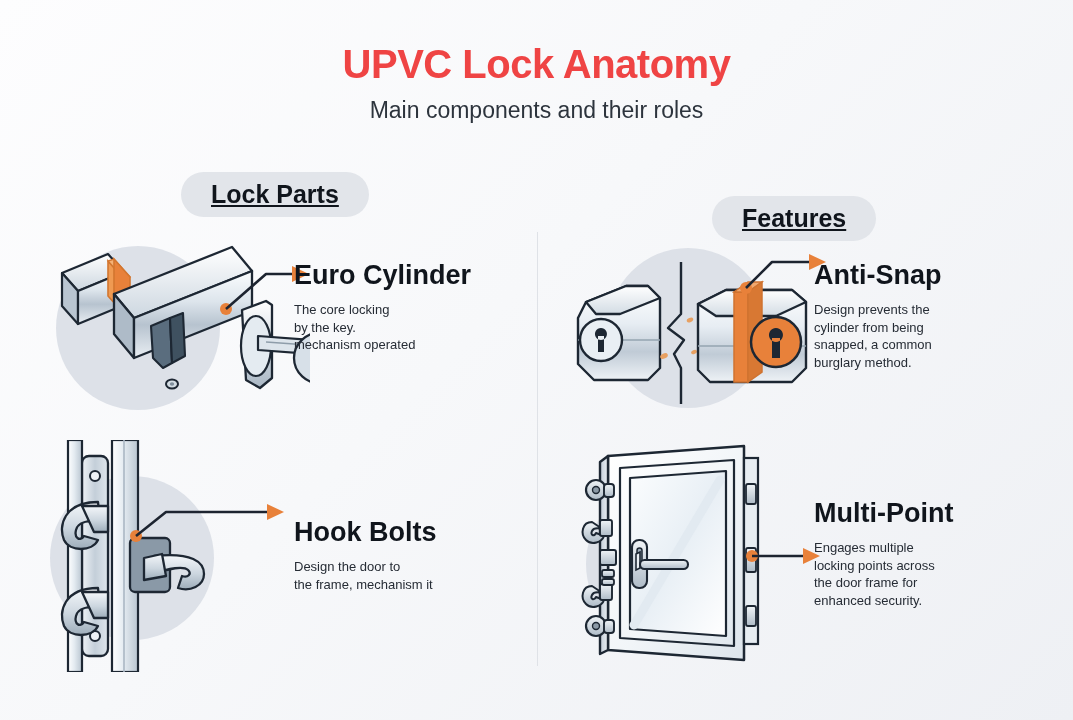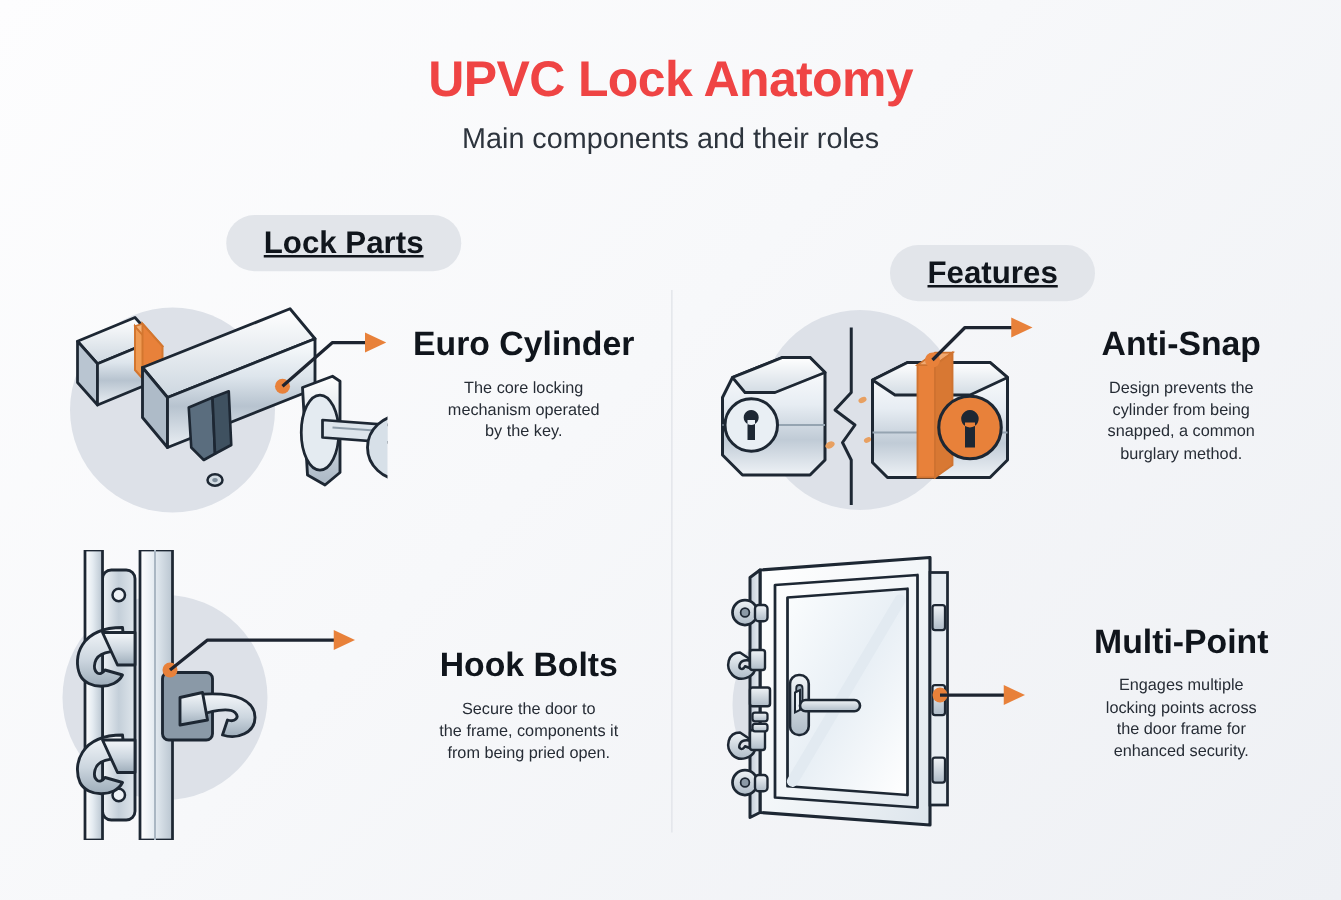--- a/index.html
+++ b/index.html
@@ -38,21 +38,21 @@
 
   
   .divider{
     position:absolute;left:537px;top:232px;width:1px;height:434px;
     background:#dfe2e7;
   }
 
   
   .card{position:absolute;}
   .art{position:absolute;left:0;top:0;}
-  .txt{position:absolute;text-align:center;}
+  .txt{position:absolute;}
   .h{
     font-size:27px;font-weight:bold;color:#10151c;
     margin:0;line-height:1.15;white-space:nowrap;
   }
   .p{
     font-size:13px;color:#262c35;margin:10px 0 0 0;line-height:1.35;
   }
   .p span{display:block;}
 
   
@@ -147,22 +147,22 @@
         <circle cx="206" cy="81" r="6" fill="#e8813a"></circle>
         <path d="M206 81 L246 46 L275 46" fill="none" stroke="#1d2430" stroke-width="2.6" stroke-linejoin="round"></path>
         <path d="M272 38 L289 46 L272 54 Z" fill="#e8813a"></path>
       </g>
     </svg>
 
     <div class="txt">
       <h2 class="h">Euro Cylinder</h2>
       <p class="p">
         <span>The core locking</span>
+        <span>by the key.</span>
         <span>mechanism operated</span>
-        <span>by the key.</span>
       </p>
     </div>
   </div>
 
   <div class="card" id="card-anti">
     <svg class="art" width="290" height="190" viewBox="0 0 290 190">
       <defs>
         <linearGradient id="snapA" x1="0" y1="0" x2="0" y2="1">
           <stop offset="0" stop-color="#ffffff"></stop>
           <stop offset="0.4" stop-color="#e7edf3"></stop>
@@ -274,23 +274,22 @@
       <g>
         <circle cx="116" cy="96" r="6" fill="#e8813a"></circle>
         <path d="M116 96 L146 72 L250 72" fill="none" stroke="#1d2430" stroke-width="2.6" stroke-linejoin="round"></path>
         <path d="M247 64 L264 72 L247 80 Z" fill="#e8813a"></path>
       </g>
     </svg>
 
     <div class="txt">
       <h2 class="h">Hook Bolts</h2>
       <p class="p">
-        <span>Secure the door to</span>
-        <span>the frame, components it</span>
-        <span>from being pried open.</span>
+        <span>Design the door to</span>
+        <span>the frame, mechanism it</span>
       </p>
     </div>
   </div>
 
   <div class="card" id="card-multi">
     <svg class="art" width="290" height="232" viewBox="0 0 290 232">
       <defs>
         <linearGradient id="doorface" x1="0" y1="0" x2="1" y2="1">
           <stop offset="0" stop-color="#ffffff"></stop>
           <stop offset="0.55" stop-color="#f1f5f8"></stop>

